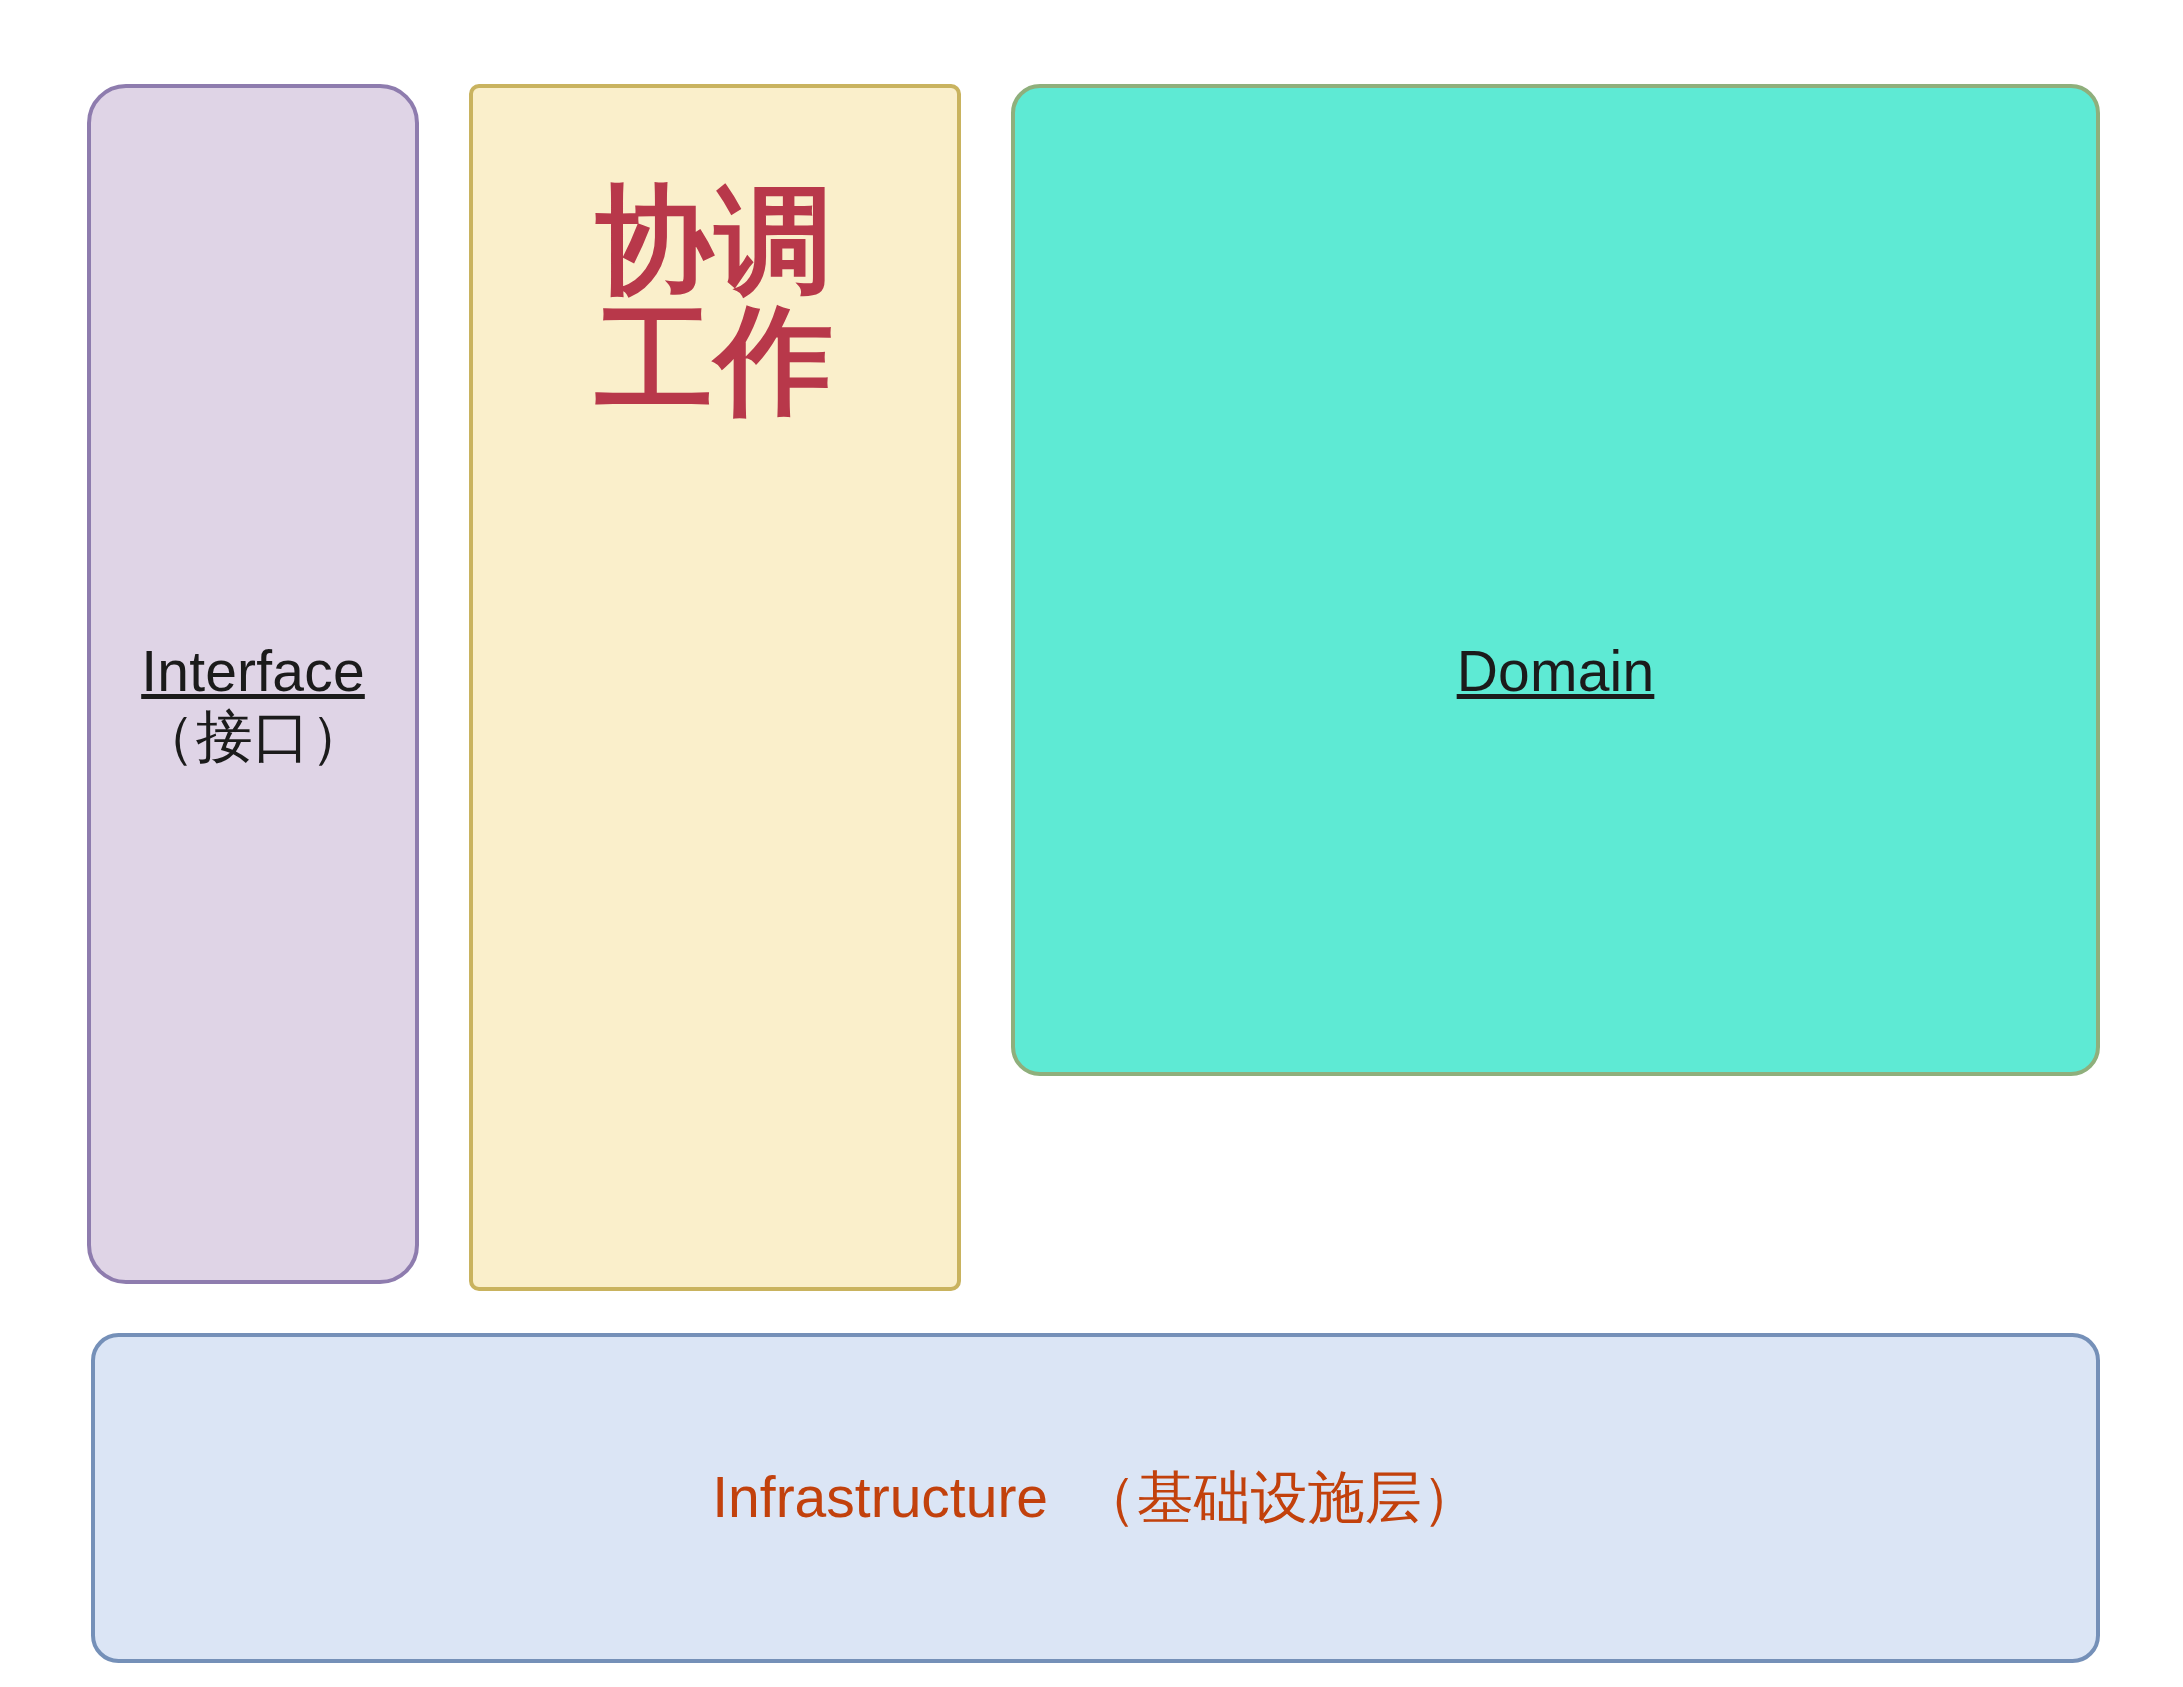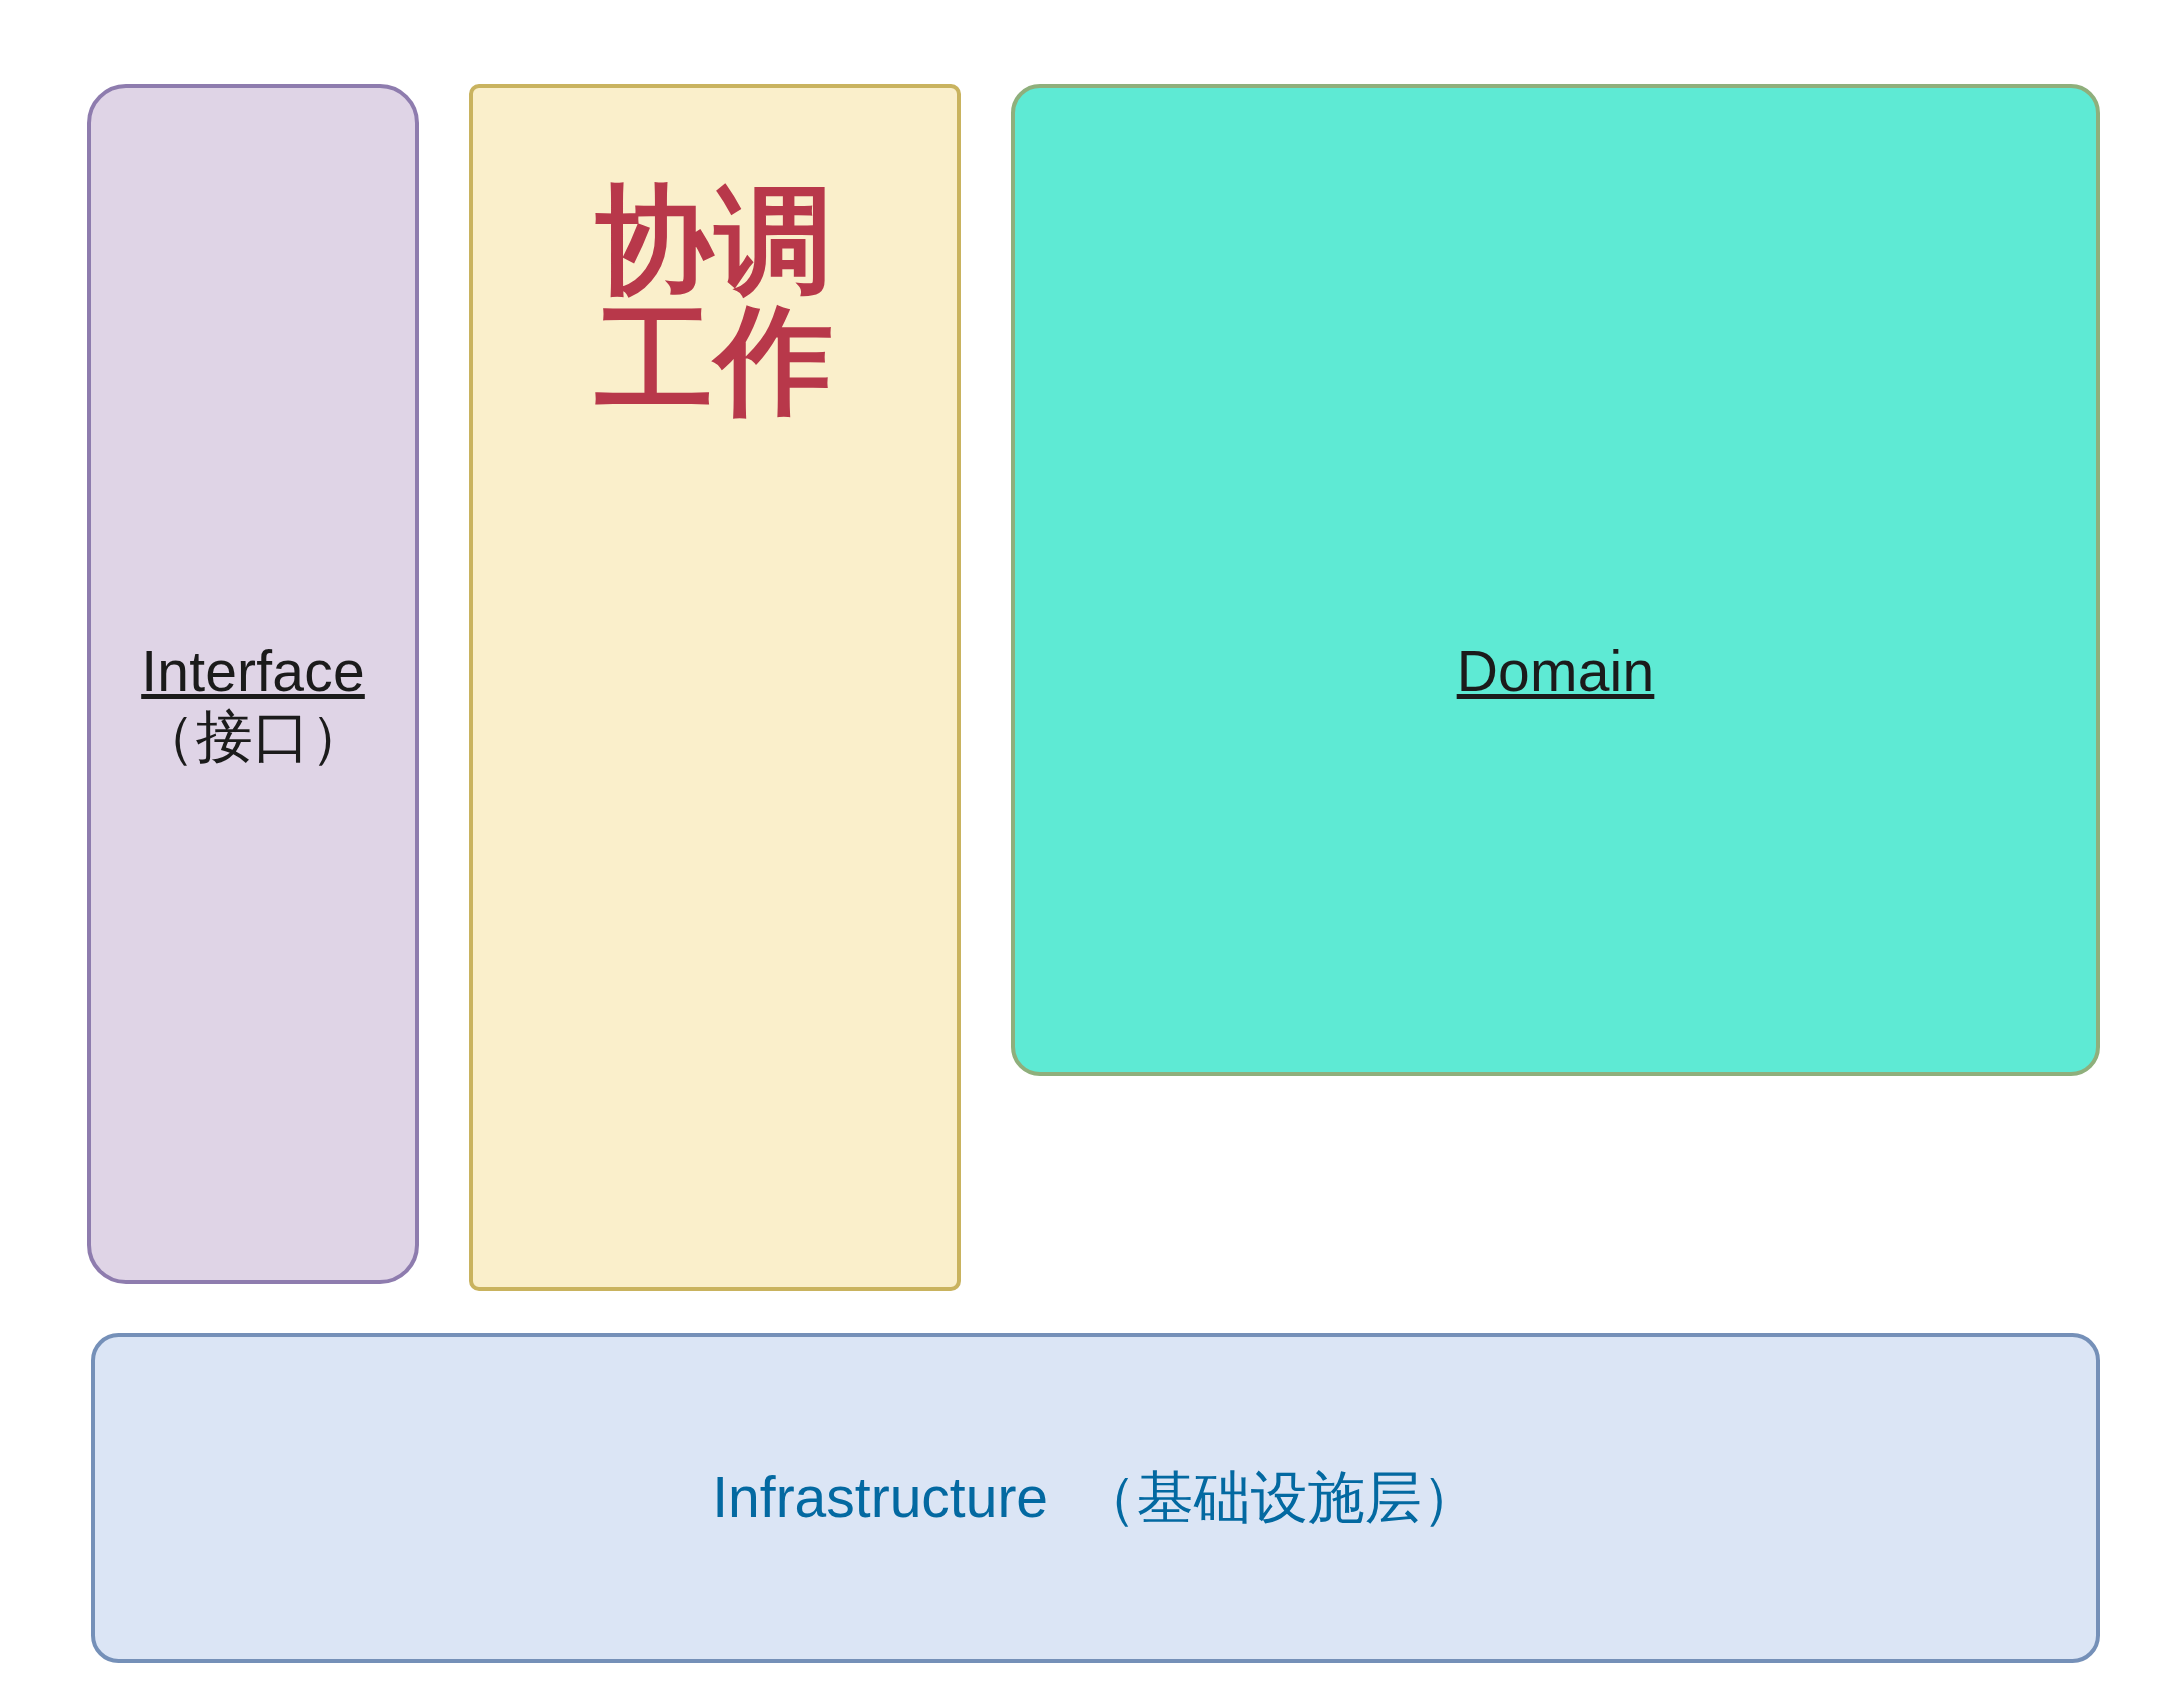--- a/index.html
+++ b/index.html
@@ -107,21 +107,21 @@
     color: #B8384A;
     font-weight: 700;
     font-size: 118px;
     line-height: 1.02;
     letter-spacing: 1.8px;
   }
   #application-emphasis .ln { display: block; }
 
   
   #infrastructure-label {
-    color: #0369a1;
+    color: #c2410c;
     font-size: 57px;
     line-height: 1.15;
     font-weight: 400;
     white-space: pre;
     text-align: center;
   }
 </style>
 </head>
 <body>
 

